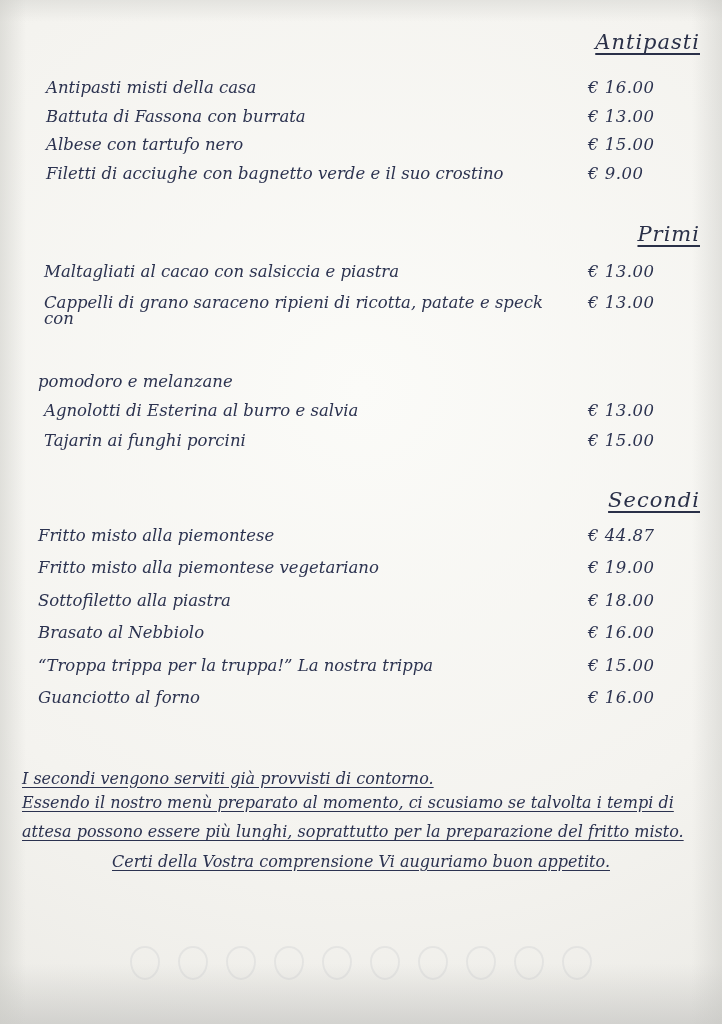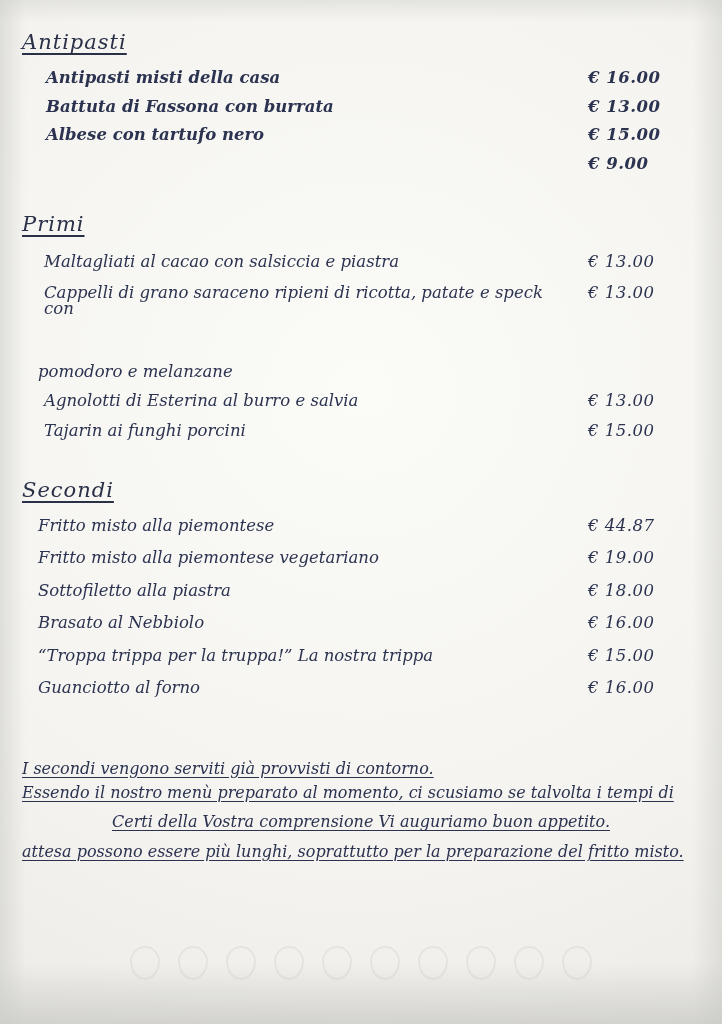--- a/index.html
+++ b/index.html
@@ -27,21 +27,21 @@
       radial-gradient(120% 80% at 50% 38%, #fbfbf8 0%, #f4f3ef 58%, #e9e8e3 100%);
   }
   .sheet {
     position: absolute;
     inset: 0;
     padding: 0 22px;
     box-sizing: border-box;
   }
 
   .section-title {
-    text-align: left;
+    text-align: right;
     font-size: 21px;
     font-style: italic;
     letter-spacing: 1px;
     text-decoration: underline;
     text-underline-offset: 4px;
     color: #2a3048;
   }
   .sec-antipasti { margin-top: 30px; }
   .sec-primi { margin-top: 40px; }
   .sec-secondi { margin-top: 38px; }
@@ -72,21 +72,21 @@
   }
   .wrap-line {
     font-size: 16.5px;
     font-style: italic;
     padding-left: 6px;
     color: #2c3350;
     margin-top: 44px;
   }
 
   .g1 .row { margin-bottom: 12px; }
-  .g1 { margin-top: 16px; padding-left: 12px; font-weight: bold; }
+  .g1 { margin-top: 26px; padding-left: 12px; }
   .g2 { margin-top: 18px; padding-left: 10px; }
   .g2 .row { margin-bottom: 14px; }
   .g3 { margin-top: 16px; padding-left: 4px; }
   .g3 .row { margin-bottom: 16px; align-items: center; }
 
   .note-single {
     margin-top: 62px;
     padding-left: 0px;
     font-size: 16px;
     font-style: italic;
@@ -144,20 +144,21 @@
       <span class="name">Battuta di Fassona con burrata</span>
       <span class="spacer"></span>
       <span class="price">€ 13.00</span>
     </div>
     <div class="row">
       <span class="name">Albese con tartufo nero</span>
       <span class="spacer"></span>
       <span class="price">€ 15.00</span>
     </div>
     <div class="row">
+      <span class="name">Filetti di acciughe con bagnetto verde e il suo crostino</span>
       <span class="spacer"></span>
       <span class="price">€ 9.00</span>
     </div>
   </div>
 
   <div class="section-title sec-primi">Primi</div>
   <div class="items g2">
     <div class="row">
       <span class="name">Maltagliati al cacao con salsiccia e piastra</span>
       <span class="spacer"></span>
@@ -212,22 +213,22 @@
       <span class="name">Guanciotto al forno</span>
       <span class="spacer"></span>
       <span class="price">€ 16.00</span>
     </div>
   </div>
 
   <div class="note-single">I secondi vengono serviti già provvisti di contorno.</div>
 
   <div class="note-block">
     <span class="nl">Essendo il nostro menù preparato al momento, ci scusiamo se talvolta i tempi di</span>
+    <span class="nl">attesa possono essere più lunghi, soprattutto per la preparazione del fritto misto.</span>
     <span class="nl center">Certi della Vostra comprensione Vi auguriamo buon appetito.</span>
-    <span class="nl">attesa possono essere più lunghi, soprattutto per la preparazione del fritto misto.</span>
   </div>
 </div>
 
 <div class="watermark">
   <span></span>
   <span></span>
   <span></span>
   <span></span>
   <span></span>
   <span></span>

